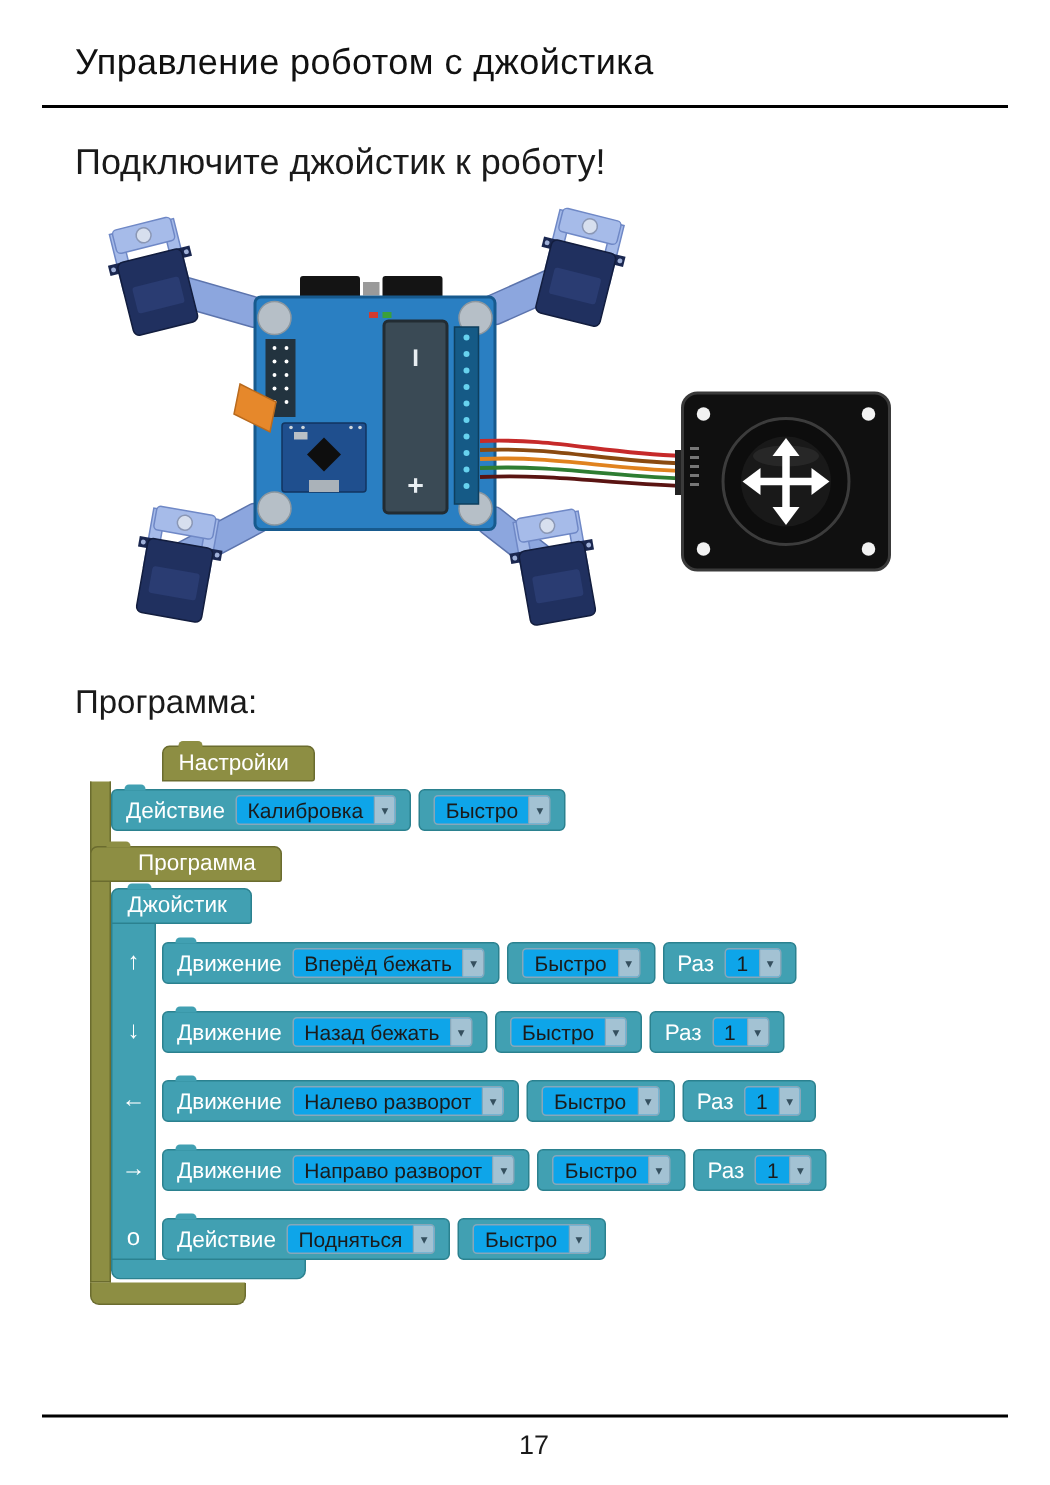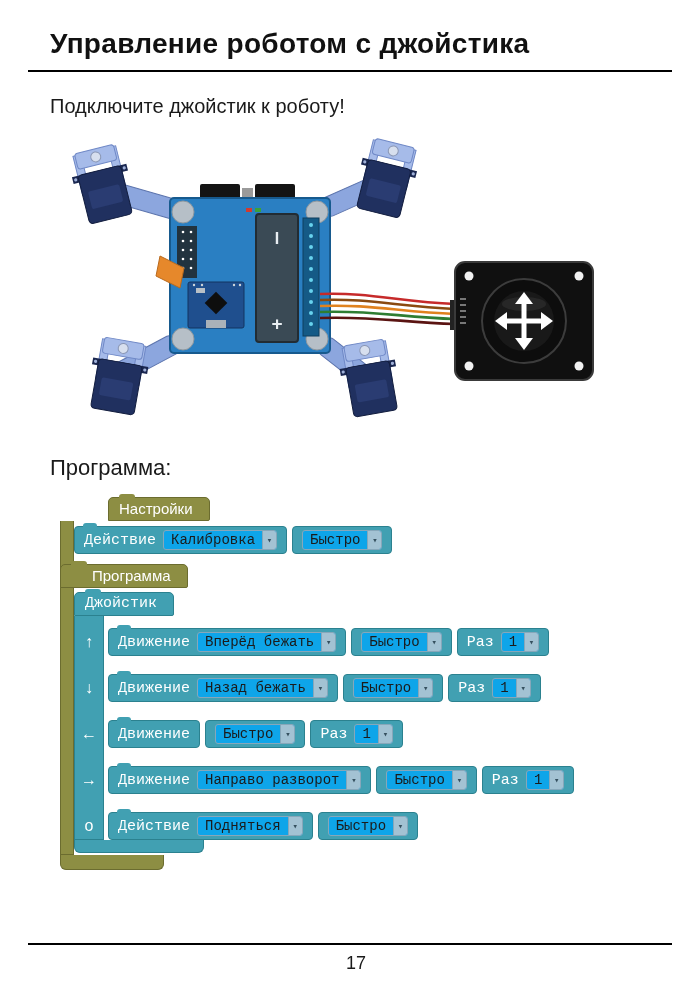--- a/index.html
+++ b/index.html
@@ -4,37 +4,37 @@
 <style>
   * { margin:0; padding:0; box-sizing:border-box; }
   html,body { background:#ffffff; }
   body {
     width:700px; height:990px; position:relative; overflow:hidden;
     font-family:"Liberation Sans", sans-serif; color:#1a1a1a;
   }
   .page { position:absolute; inset:0; }
 
   
-  .title { position:absolute; left:50px; top:28px; font-size:28px; font-weight:700; letter-spacing:.3px; color:#111;text-align:right; }
+  .title { position:absolute; left:50px; top:28px; font-size:24px; font-weight:400; letter-spacing:.3px; color:#111;text-align:right; }
   .title-rule { position:absolute; left:28px; right:28px; top:70px; border:none; border-top:2px solid #000; }
-  .subtitle { position:absolute; left:50px; top:95px; font-size:20px; }
+  .subtitle { position:absolute; left:50px; top:95px; font-size:24px; }
   .program-label { position:absolute; left:50px; top:455px; font-size:22px; }
 
   
   .illustration { position:absolute; left:50px; top:130px; width:560px; height:310px; }
 
   
   .footer-rule { position:absolute; left:28px; right:28px; top:943px; border:none; border-top:2px solid #000; }
   .page-number { position:absolute; left:0; right:0; top:953px; text-align:center; font-size:18px;padding-left:12px; }
 
   
   .blockly { position:absolute; left:58px; top:497px; width:600px; height:378px; }
 
   .olive  { background:#8d8e43; border:1px solid #6b6c2f; }
-  .tealbg { background:#41a0b2; border:1px solid #2b818f;font-family:Liberation Mono, monospace; }
+  .tealbg { background:#41a0b2; border:1px solid #2b818f; }
 
   .blk-hdr {
     position:absolute; height:24px; line-height:22px; color:#fff; font-size:15px;
     padding:0 16px 0 10px; border-radius:5px 5px 2px 0; white-space:nowrap;
   }
   .blk-hdr::before {
     content:""; position:absolute; top:-4px; left:10px; width:16px; height:4px;
     background:inherit; border-radius:3px 3px 0 0;
   }
 
@@ -321,20 +321,24 @@
         <span class="dd">
           <span>1</span>
           <span class="dd-arrow"></span>
         </span>
       </div>
     </div>
 
     <div class="prow" style="left:50px; top:223px;">
       <div class="seg tealbg lead">
         <span>Движение</span>
+        <span class="dd">
+          <span>Налево разворот</span>
+          <span class="dd-arrow"></span>
+        </span>
       </div>
       <div class="seg tealbg">
         <span class="dd">
           <span>Быстро</span>
           <span class="dd-arrow"></span>
         </span>
       </div>
       <div class="seg tealbg">
         <span>Раз</span>
         <span class="dd">

